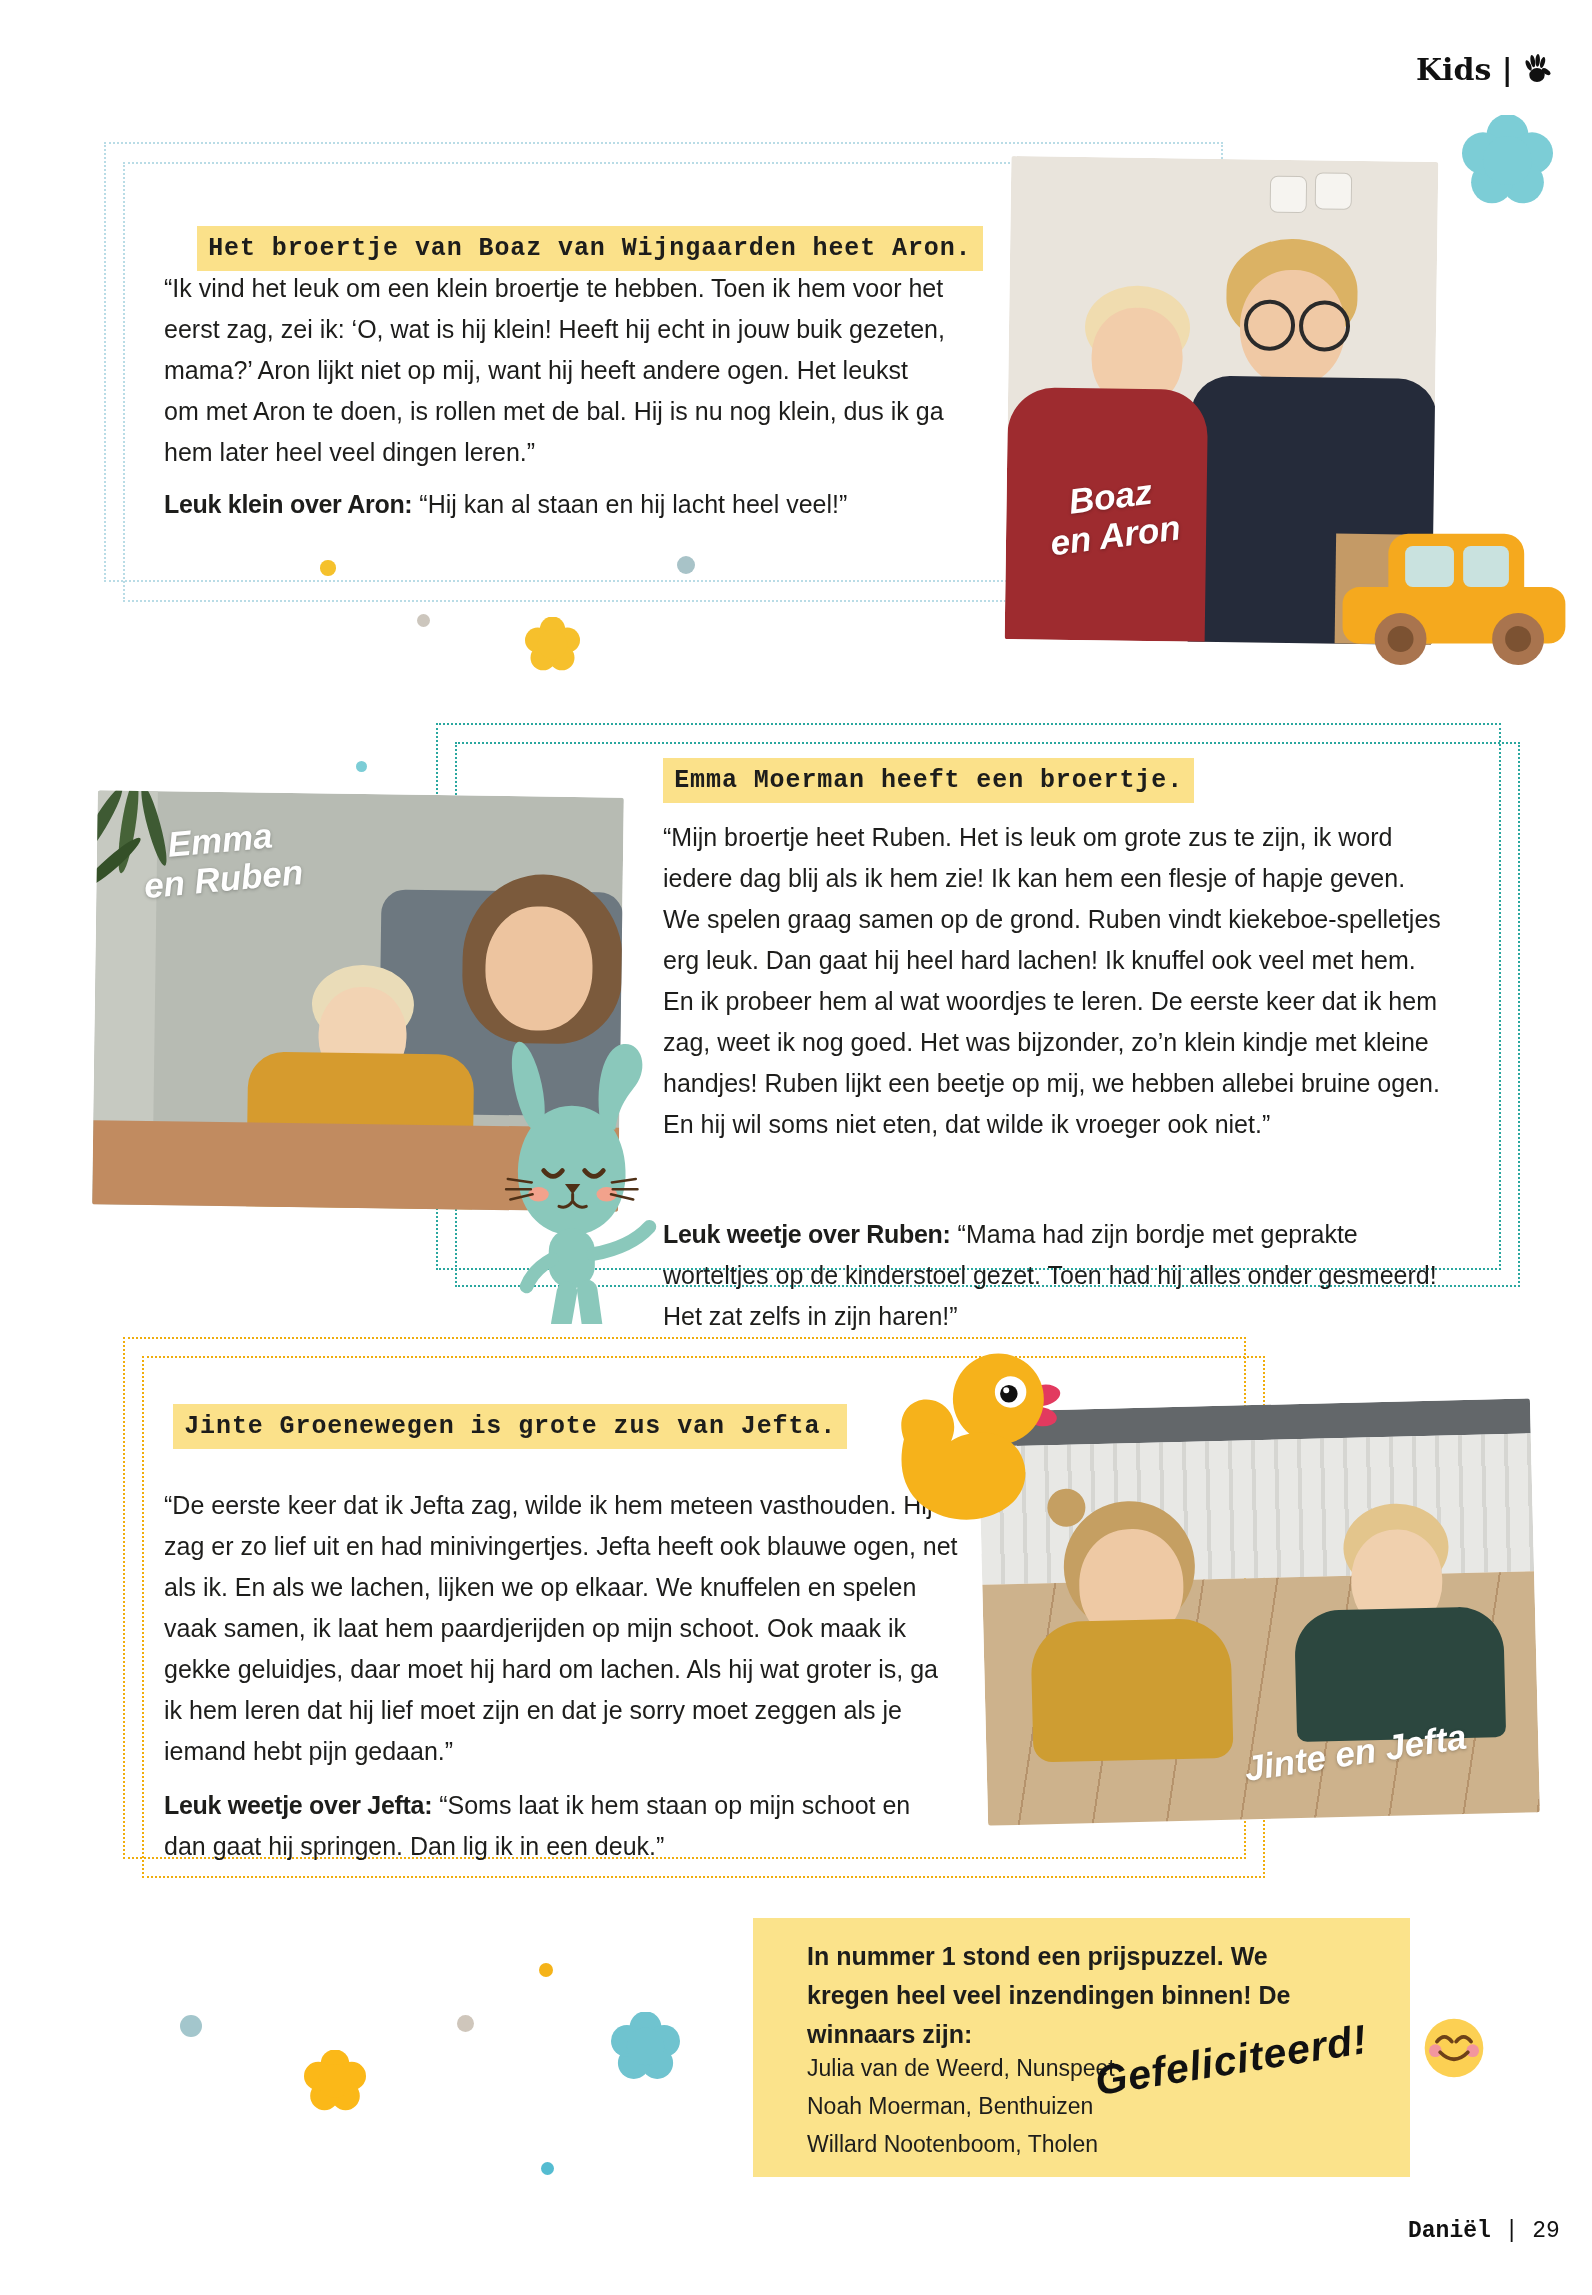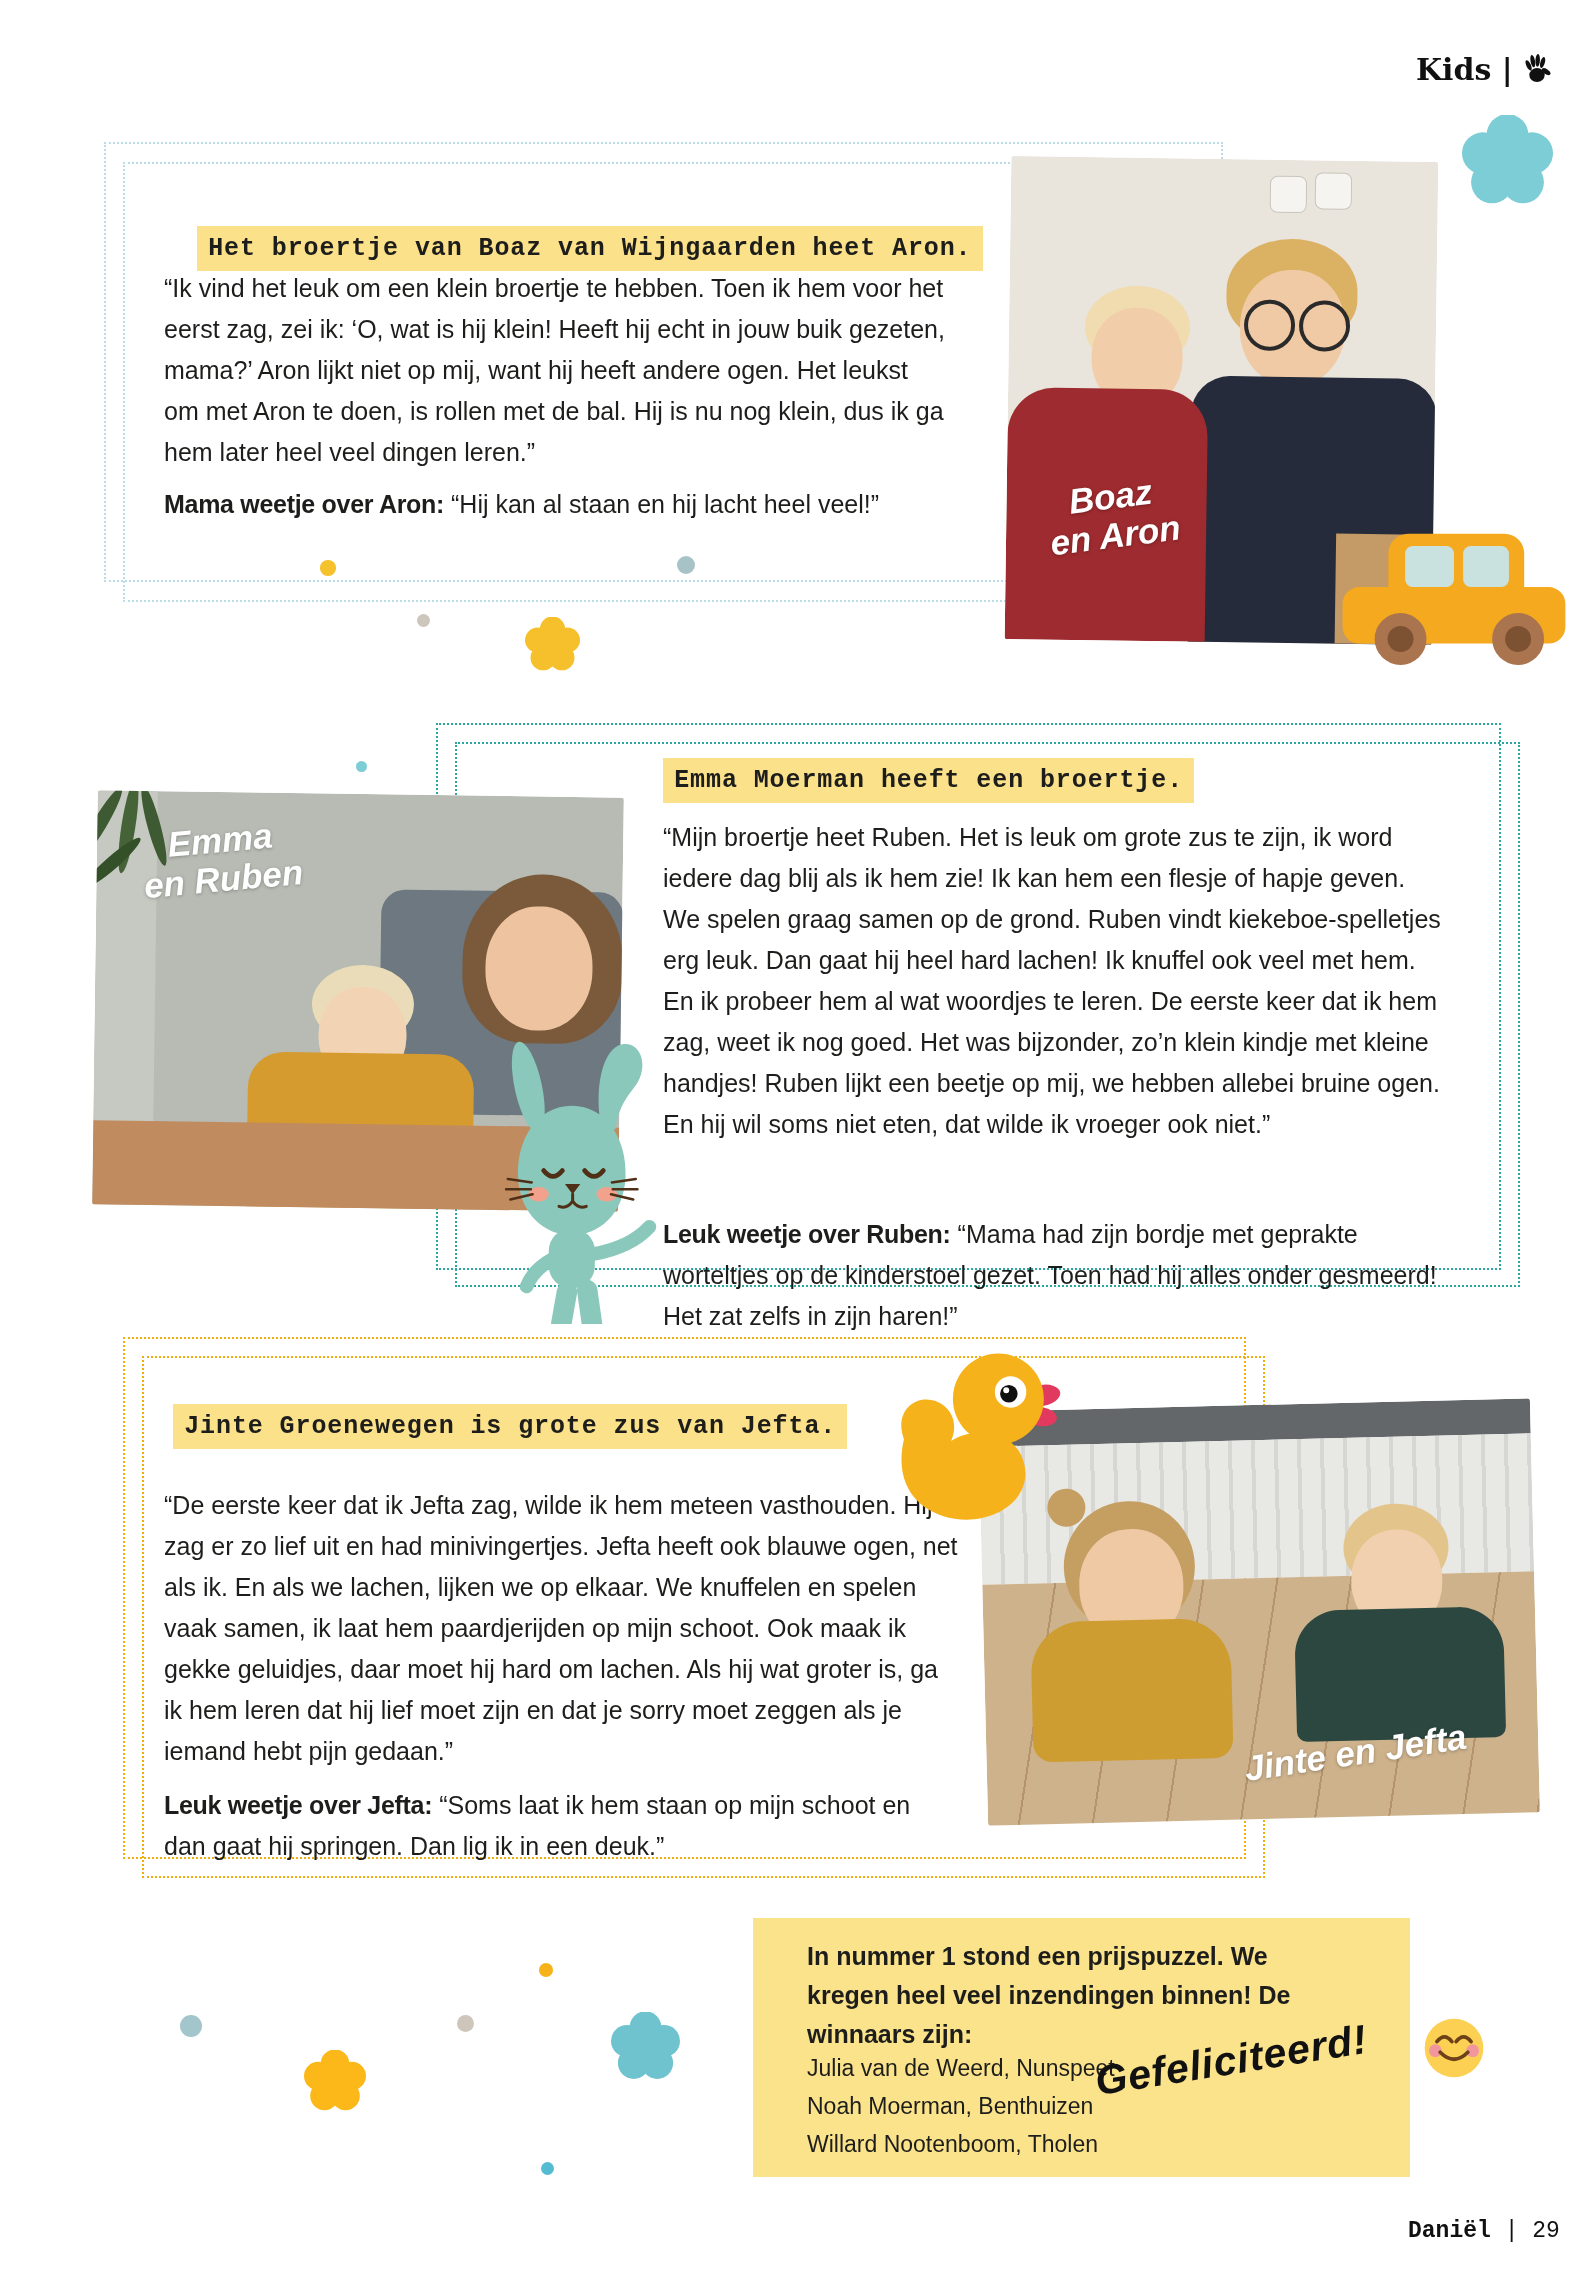--- a/index.html
+++ b/index.html
@@ -75,21 +75,21 @@
       </g>
     </svg>
   </div>
 
   <div class="box box-blue" style="left:104px;top:142px;width:1115px;height:436px;"></div>
   <div class="box box-blue" style="left:123px;top:162px;width:1115px;height:436px;"></div>
 
   <span class="title-highlight" style="left:197px;top:226px;font-family:Liberation Mono, monospace;">Het broertje van Boaz van Wijngaarden heet Aron.</span>
   <p class="body-text" style="left:164px;top:243px;width:784px;">“Ik vind het leuk om een klein broertje te hebben. Toen ik hem voor het eerst zag, zei ik: ‘O, wat is hij klein! Heeft hij echt in jouw buik gezeten, mama?’ Aron lijkt niet op mij, want hij heeft andere ogen. Het leukst om met Aron te doen, is rollen met de bal. Hij is nu nog klein, dus ik ga hem later heel veel dingen leren.”</p>
   <p class="fact" style="left:164px;top:459px;width:785px;">
-    <b>Mama weetje over Aron:</b>
+    <b>Leuk klein over Aron:</b>
     <span>“Hij kan al staan en hij lacht heel veel!”</span>
   </p>
 
   <div class="photo" style="left:1008px;top:159px;width:427px;height:483px;transform:rotate(0.8deg);">
     <div class="ph" style="inset:0;background:#E9E4DC;"></div>
     <div class="ph" style="left:259px;top:15.5px;width:35px;height:35px;background:#F6F4F0;border:1.7px solid #C9C5BD;border-radius:7.8px;"></div>
     <div class="ph" style="left:304px;top:12px;width:35px;height:35px;background:#F6F4F0;border:1.7px solid #C9C5BD;border-radius:7.8px;"></div>
     <div class="ph" style="left:217px;top:79px;width:131px;height:104px;background:#DBB264;border-radius:50% 50% 42% 42%;"></div>
     <div class="ph" style="left:231px;top:110px;width:105px;height:116px;background:#F0C9A5;border-radius:48%;"></div>
     <div class="ph" style="left:235px;top:140px;width:43px;height:43px;border:4.3px solid #2A2A2A;border-radius:50%;"></div>

